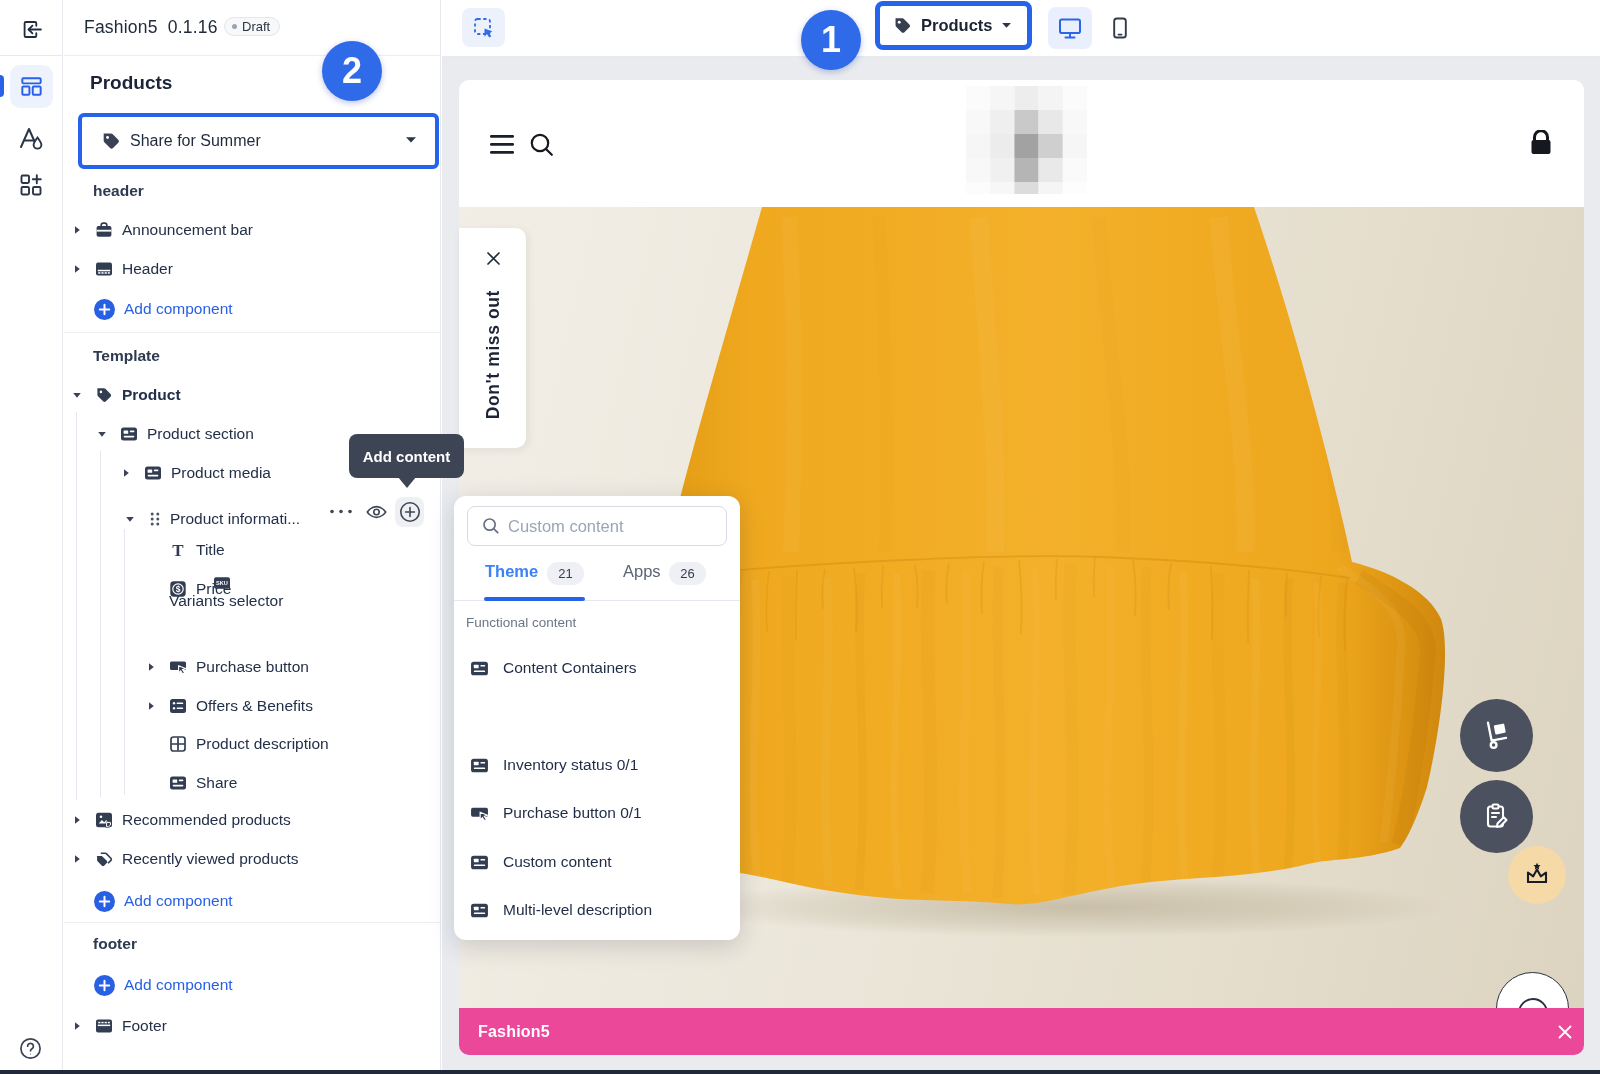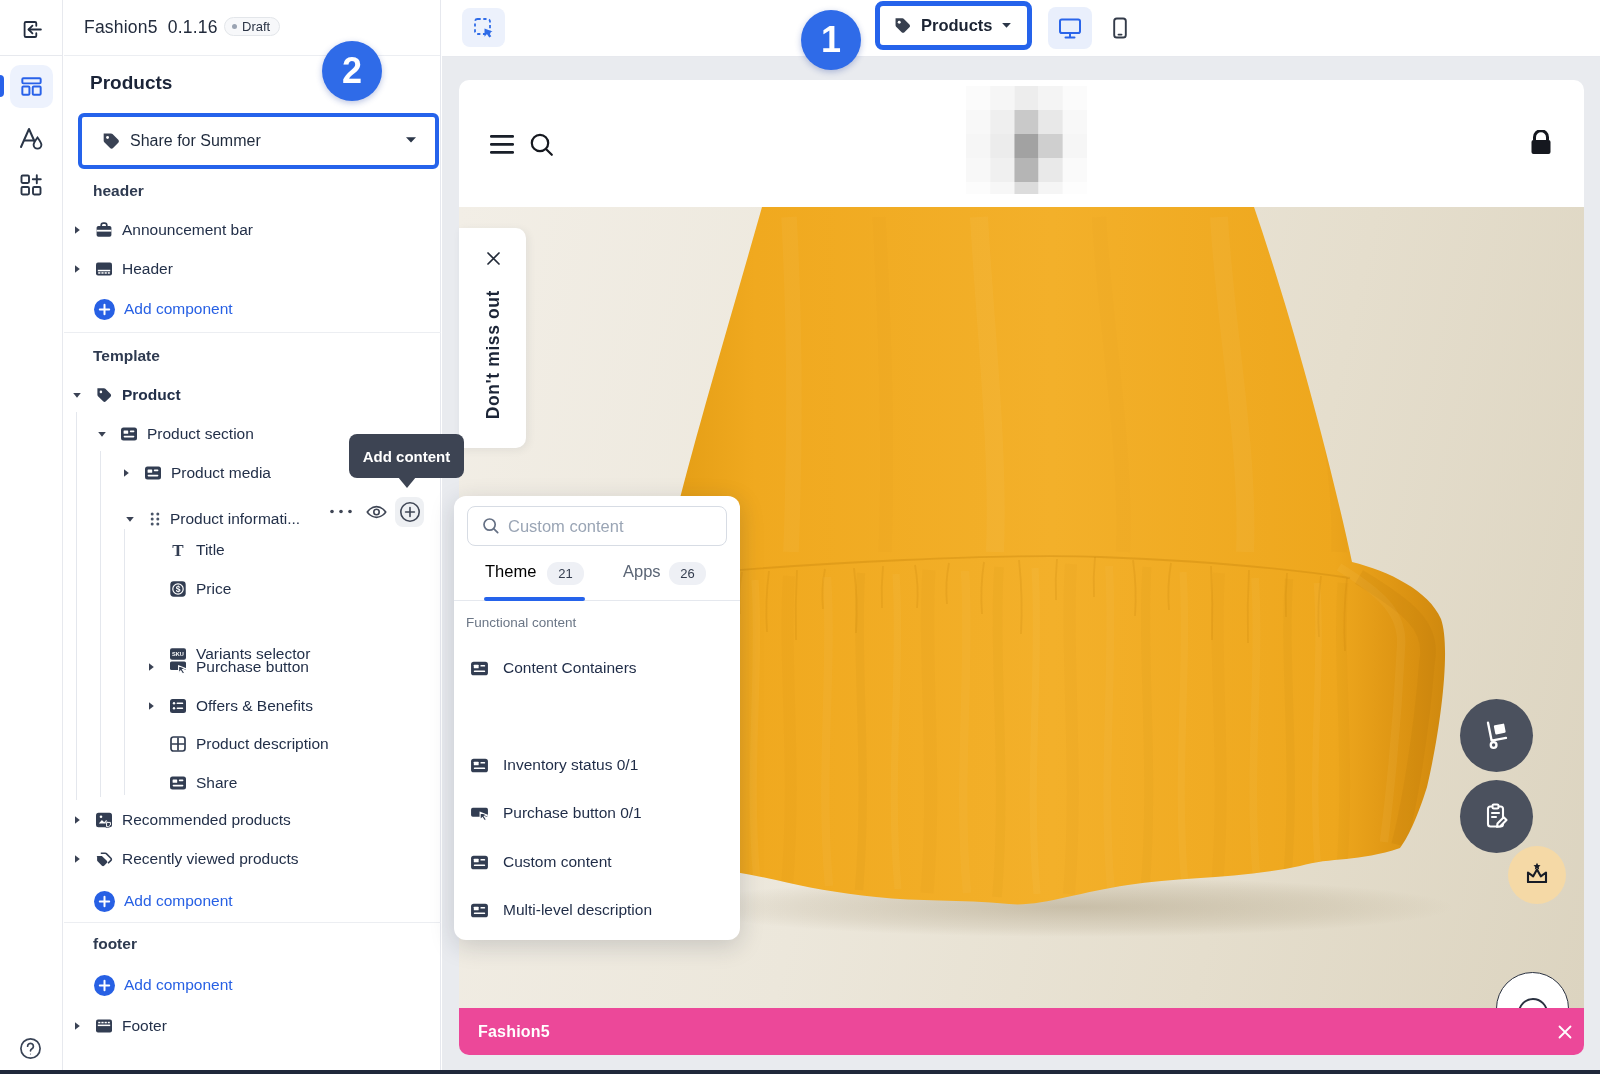--- a/index.html
+++ b/index.html
@@ -248,21 +248,21 @@
     <span>Title</span>
   </div>
   <div class="trow" style="left:105px;top:570px;">
     <svg class="icon18" viewBox="0 0 18 18">
         <rect x="1.3" y="1.3" width="15.4" height="15.4" rx="3.4" fill="#323d52"></rect>
         <circle cx="9" cy="9" r="5.2" fill="none" stroke="#fff" stroke-width="1.2"></circle>
         <text x="9" y="12" font-size="8.5" font-weight="bold" fill="#fff" text-anchor="middle" font-family="Liberation Sans,sans-serif">$</text>
       </svg>
     <span>Price</span>
   </div>
-  <div class="trow" style="left:105px;top:635px;">
+  <div class="trow" style="left:105px;top:574px;flex-direction:column;">
     <svg class="icon18" viewBox="0 0 18 18">
         <rect x="1" y="3.2" width="16" height="11.6" rx="2" fill="#323d52"></rect>
         <text x="9" y="11.3" font-size="5.6" font-weight="bold" fill="#fff" text-anchor="middle" font-family="Liberation Sans,sans-serif">SKU</text>
       </svg>
     <span>Variants selector</span>
   </div>
   <div class="trow" style="left:82px;top:648px;">
     <span class="caret">
         <svg width="10" height="10" viewBox="0 0 10 10">
           <path d="M3 1.2l4.8 3.8L3 8.8z" fill="#3a4254"></path>
@@ -573,21 +573,21 @@
 </div>
 <div id="tooltip">Add content</div>
 <div id="popup">
   <div id="searchbox">
     <svg style="margin-left:14px" width="18" height="18" viewBox="0 0 18 18" fill="none" stroke="#657084" stroke-width="1.7">
         <circle cx="7.6" cy="7.6" r="5.6"></circle>
         <path d="M11.9 11.9l3.8 3.8" stroke-linecap="round"></path>
       </svg>
     <span class="ph">Custom content</span>
   </div>
-  <span class="tabtxt" style="left:31px;top:66px;font-weight:400;color:#000000;">Theme</span>
+  <span class="tabtxt" style="left:31px;top:66px;font-weight:700;color:#3b82f6;">Theme</span>
   <span class="pill" style="left:93px;top:66px;width:37px;height:23px;">21</span>
   <span class="tabtxt" style="left:169px;top:66px;color:#5b6575;">Apps</span>
   <span class="pill" style="left:215px;top:66px;width:37px;height:23px;">26</span>
   <div id="tabline"></div>
   <div id="tabblue"></div>
   <div id="funclab">Functional content</div>
   <div class="pitem" style="top:152px;">
     <svg class="icon18" style="width:19px;height:19px" viewBox="0 0 18 18">
         <rect x="1" y="2.5" width="16" height="13" rx="2.5" fill="#323d52"></rect>
         <rect x="3.6" y="5.4" width="4.6" height="3.4" rx="0.6" fill="#fff"></rect>

